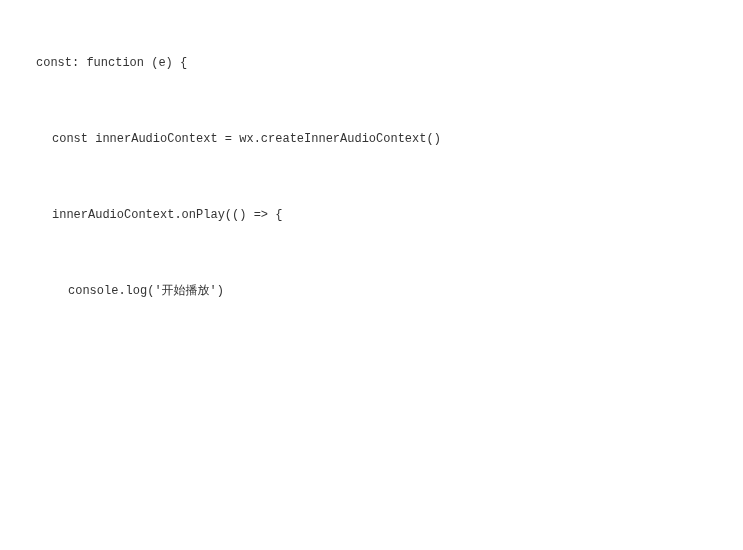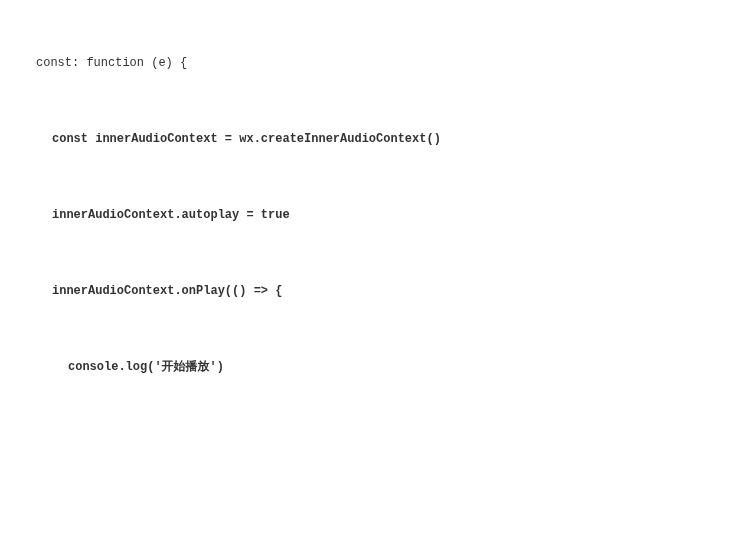--- a/index.html
+++ b/index.html
@@ -18,33 +18,31 @@
     }
     .code-block {
       white-space: pre;
     }
     .code-line {
       display: block;
       margin-bottom: 22px;
     }
     .code-line:last-child {
       margin-bottom: 8px;
-      font-weight: bold;
     }
     .indent-1 { padding-left: 16px; }
-    .indent-2 { padding-left: 32px; font-weight: bold; }
+    .indent-2 { padding-left: 32px; }
     .indent-3 { padding-left: 48px; }
   </style>
 </head>
 <body>
 
 <div class="code-block">
   <span class="code-line indent-1">const: function (e) {</span>
   <span class="code-line indent-2">const innerAudioContext = wx.createInnerAudioContext()</span>
-  <span class="code-line indent-2">innerAudioContext.autoplay = true</span>
   <span class="code-line indent-2">innerAudioContext.onPlay(() =&gt; {</span>
   <span class="code-line indent-3">console.log('开始播放')</span>
   
   
   
   
   
   
 </div>
 

